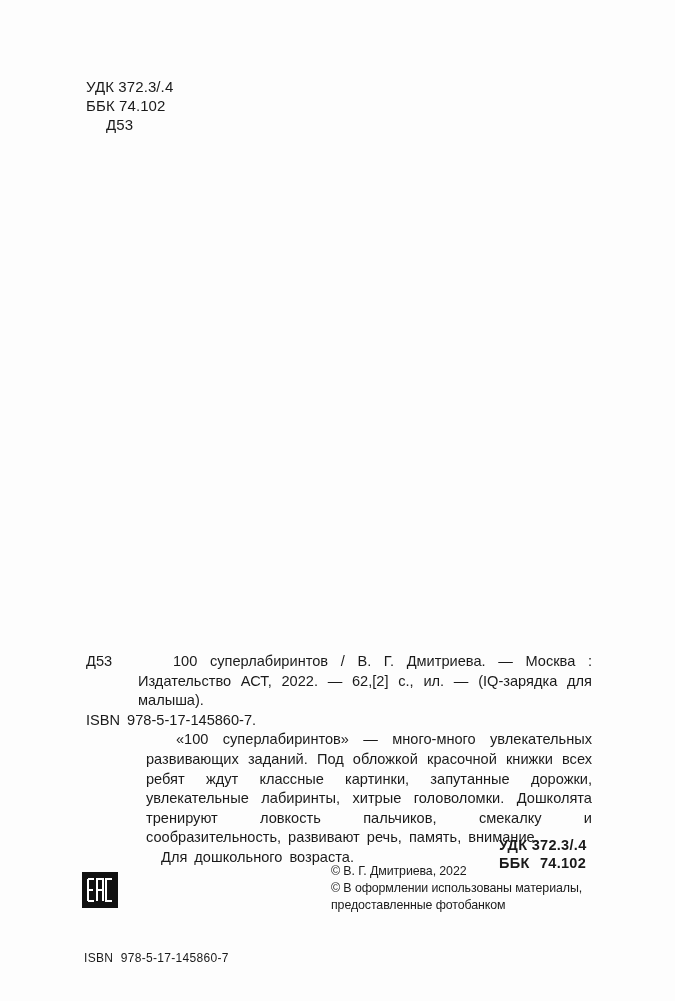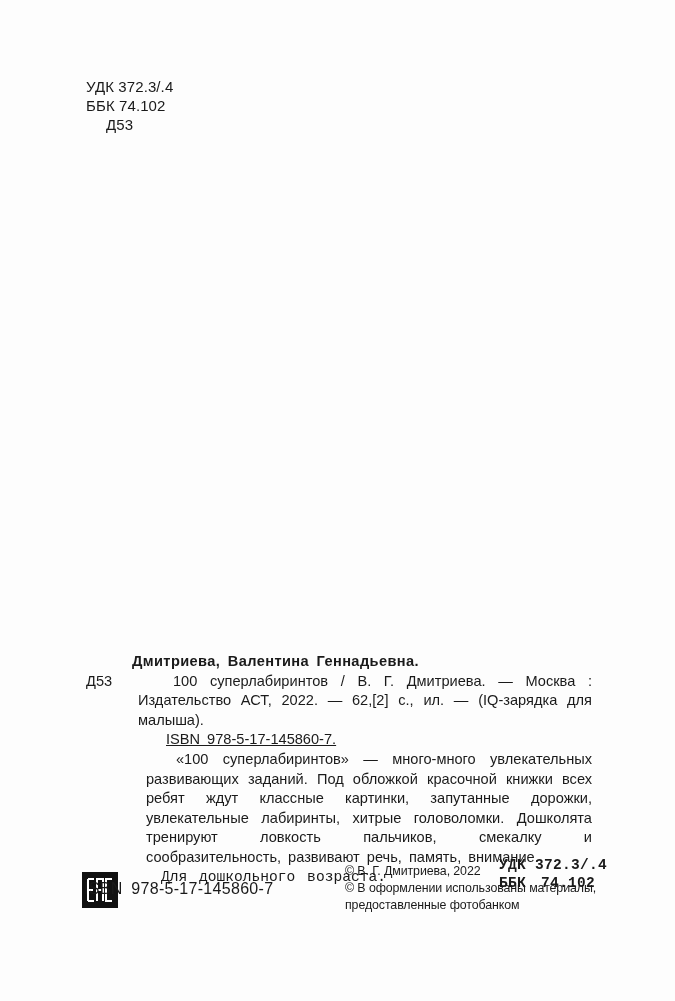--- a/index.html
+++ b/index.html
@@ -48,34 +48,31 @@
       left: 0;
       top: 0;
     }
     .card .entry-body {
       margin-left: 52px;
       text-align: justify;
       word-spacing: 4px;
     }
     .card .entry-body .indent { padding-left: 35px; }
     .card .isbn-line {
-      margin-left: 80px;
       word-spacing: 3px;
-      text-decoration: underline;
     }
     .card .annotation {
       margin-left: 60px;
       text-align: justify;
       text-indent: 30px;
       word-spacing: 3px;
     }
     .card .audience-row {
       position: relative;
       height: 20px;
-      font-family: Liberation Mono, monospace;
     }
     .card .audience {
       position: absolute;
       left: 75px;
       top: 0;
       word-spacing: 3px;
     }
     .card .codes-bold {
       position: absolute;
       left: 413px;
@@ -97,48 +94,47 @@
       background: #111;
       display: flex;
       align-items: center;
       justify-content: center;
     }
     .eac-logo svg { display: block; }
 
     .isbn-bottom {
       position: absolute;
       left: 84px;
-      top: 880px;
-      font-size: 16px;
+      top: 951px;
+      font-size: 12px;
       letter-spacing: 0.3px;
       word-spacing: 4px;
       white-space: nowrap;
     }
 
     .copyrights {
       position: absolute;
-      left: 345px;
+      left: 331px;
       top: 863px;
       font-size: 12.4px;
       line-height: 17.2px;
       letter-spacing: -0.1px;
     }
     .copyrights span { display: block; white-space: nowrap; }
   </style>
 </head>
 <body>
 
 <div class="top-index">
   <span class="idx-line">УДК 372.3/.4</span>
   <span class="idx-line">ББК 74.102</span>
   <span class="idx-line idx-author">Д53</span>
 </div>
 
 <div class="card">
-  <div class="author-head">Дмитриева, Валентина Геннадьевна.</div>
   <div class="entry-row">
     <span class="author-mark">Д53</span>
     <div class="entry-body"><span class="indent"></span><span>100 суперлабиринтов / В. Г. Дмитриева. — Москва : Издательство АСТ, 2022. — 62,[2] с., ил. — (IQ-зарядка для малыша).</span></div>
   </div>
   <div class="isbn-line">ISBN 978-5-17-145860-7.</div>
   <div class="annotation">«100 суперлабиринтов» — много-много увлекательных развивающих заданий. Под обложкой красочной книжки всех ребят ждут классные картинки, запутанные дорожки, увлекательные лабиринты, хитрые головоломки. Дошколята тренируют ловкость пальчиков, смекалку и сообразительность, развивают речь, память, внимание.</div>
   <div class="audience-row">
     <span class="audience">Для дошкольного возраста.</span>
     <div class="codes-bold">
       <span>УДК 372.3/.4</span>

